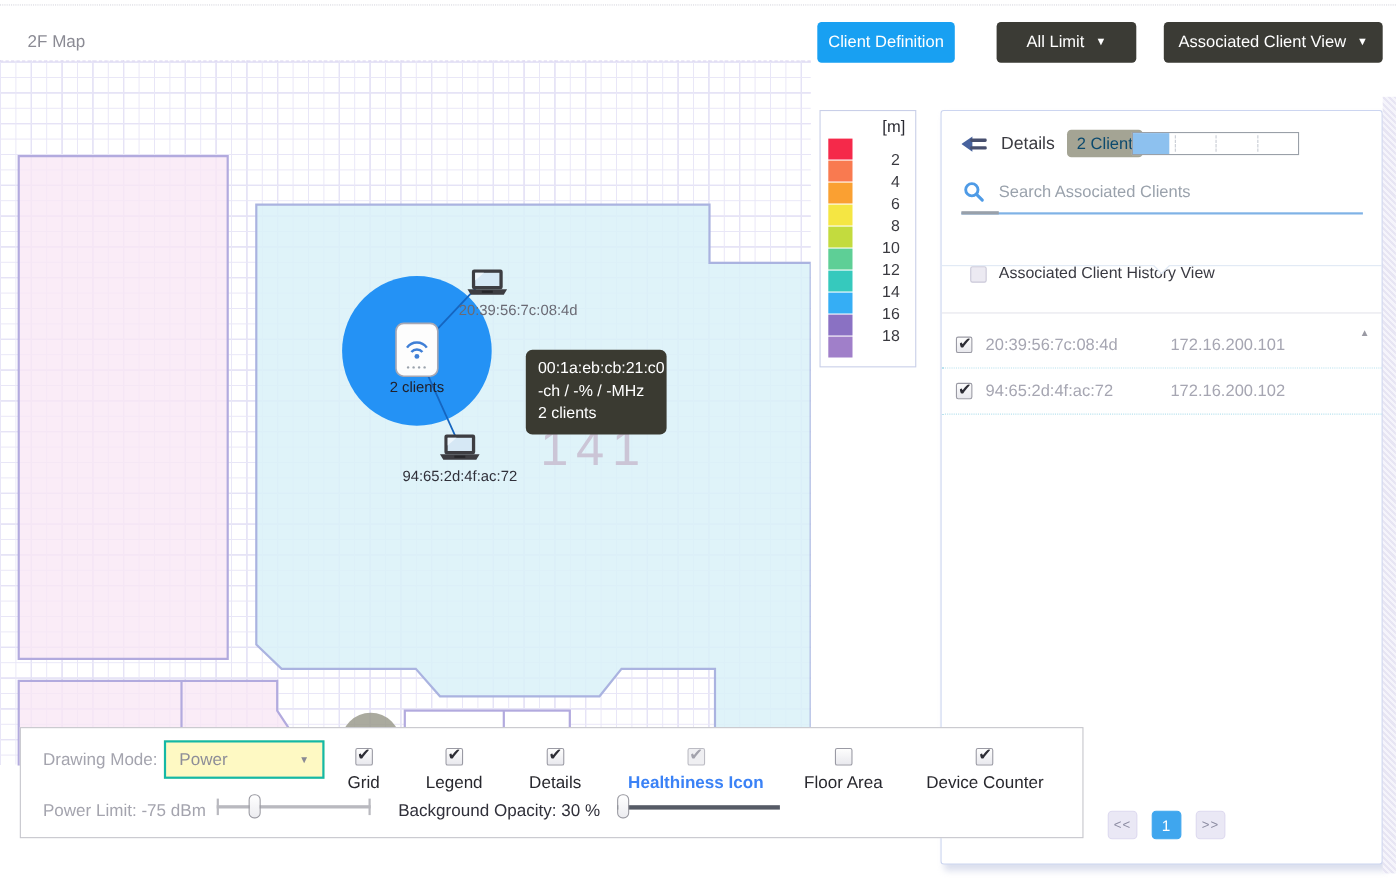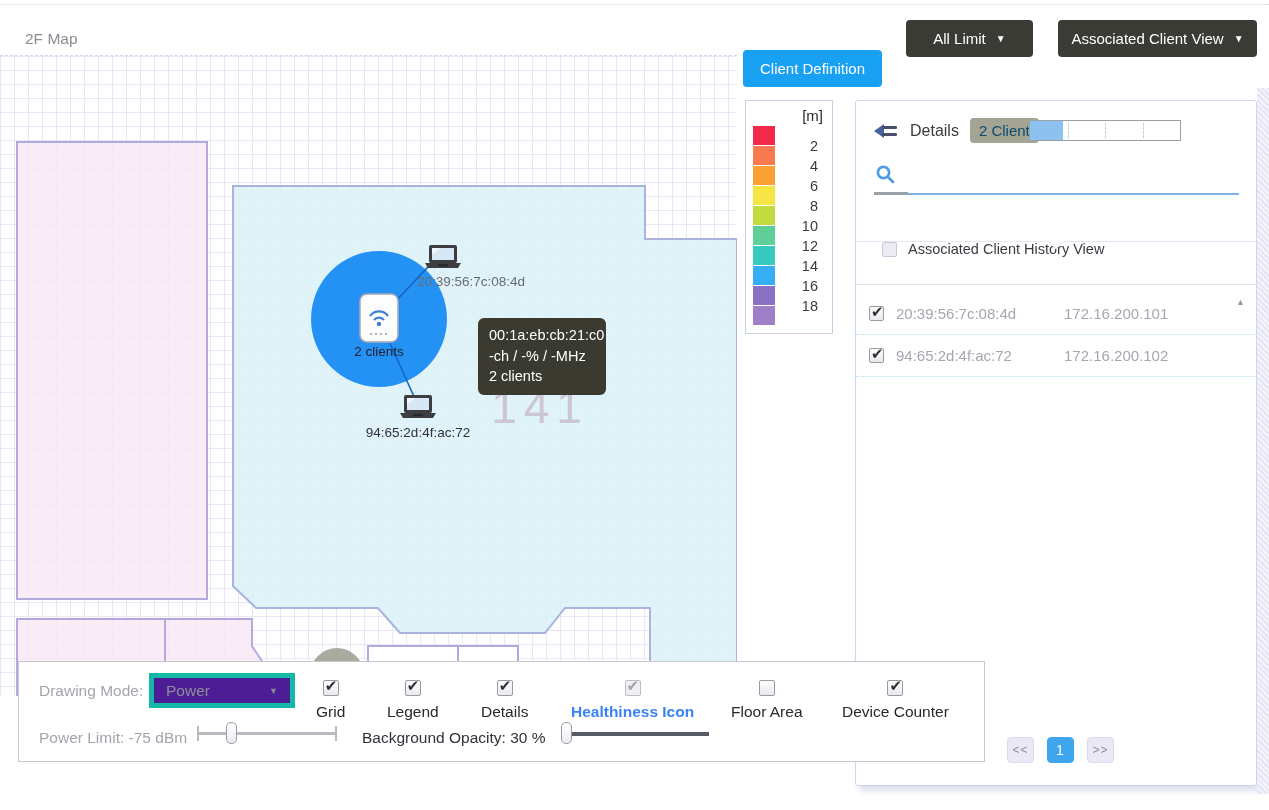--- a/index.html
+++ b/index.html
@@ -7,21 +7,21 @@
     font-family:"Liberation Sans", sans-serif; position:relative; }
 
   .top-dotted { position:absolute; top:4px; left:0; width:100%; border-top:1px dotted #d6d6de; }
 
   .page-title { position:absolute; left:25px; top:30px; font-size:15.5px; color:#8b8b94; }
 
   
   .btn { position:absolute; top:20px; height:37px; border:none; border-radius:4px;
     color:#fff; font-size:15px; font-family:inherit; display:flex; align-items:center;
     justify-content:center; gap:10px; cursor:pointer; }
-  .btn-primary { left:743px; width:139px; background:#18a0f2;margin-top:30px; }
+  .btn-primary { left:743px; width:125px; background:#18a0f2; }
   .btn-dark { background:#3b3b35; }
   .btn-all-radios { left:906px; width:127px; }
   .btn-acv { left:1058px; width:199px; }
   .btn .caret { font-size:10px; color:#fff; }
 
   
   .map { position:absolute; left:0; top:55px; width:737px; height:640px; background:#fff;
     background-image:
       linear-gradient(to right, #e9e7f7 1px, transparent 1px),
       linear-gradient(to bottom, #e9e7f7 1px, transparent 1px),
@@ -90,22 +90,22 @@
   .cb.disabled { background:#efeff2; border-color:#bcbcc4; }
   .cb.disabled::after { color:#a2a2ac; }
   .cb.soft { background:#eceaf2; border-color:#cac8d8; }
 
   
   .toolbar { position:absolute; left:18px; top:661px; width:967px; height:101px;
     background:#fff; border:1px solid #c6c6cc; z-index:8; }
   .t-label-muted { font-size:15.5px; color:#a4a4ae; }
   .t-dm-label { position:absolute; left:20px; top:20px; }
   .t-select { position:absolute; left:130px; top:11px; width:146px; height:35px;
-    border:5px solid #14b8a6; display:flex; align-items:center; padding:0 12px;
-    justify-content:space-between; cursor:pointer; background:#4c1d95; }
+    border:2px solid #14b8a6; display:flex; align-items:center; padding:0 12px;
+    justify-content:space-between; cursor:pointer; background:#fef9c3; }
   .t-select .val { font-size:15.5px; color:#8e8e98; }
   .t-select .caret { font-size:9px; color:#8a8a94; }
   .t-check { position:absolute; top:18px; display:flex; align-items:center; gap:7px; cursor:pointer;flex-direction:column; }
   .t-check .lbl { font-size:15.5px; color:#28282e; }
   .t-check.muted .lbl { color:#3b82f6;font-weight:bold; }
   .t-row2-label-dark { font-size:15.5px; color:#30303a; }
   .slider { position:absolute; height:22px; }
   .slider .track { position:absolute; top:10px; left:0; right:0; height:3px; background:#b9b9bf; }
   .slider .tick { position:absolute; top:4px; width:2px; height:15px; background:#b9b9bf; }
   .slider .tick.r { right:0; }
@@ -232,20 +232,21 @@
     <div class="fill" style="width: 22%;"></div>
     <i style="left:25%"></i>
       <i style="left:50%"></i>
       <i style="left:75%"></i>
   </div>
   <div class="p-search">
     <svg width="19" height="19" viewBox="0 0 19 19">
       <circle cx="7.5" cy="7.5" r="5.6" stroke="#4f9be6" stroke-width="2.6" fill="none"></circle>
       <line x1="12" y1="12" x2="17" y2="17" stroke="#4f9be6" stroke-width="2.8" stroke-linecap="round"></line>
     </svg>
+    <input type="text" placeholder="Search Associated Clients" style="">
   </div>
   <div class="p-history">
     <span class="cb small soft"></span>
     <span class="label">Associated Client History View</span>
   </div>
   <div class="p-div1">
       <span class="notch"></span>
     </div>
   <div class="p-div2"></div>
   <div class="p-row" style="top:192px">

